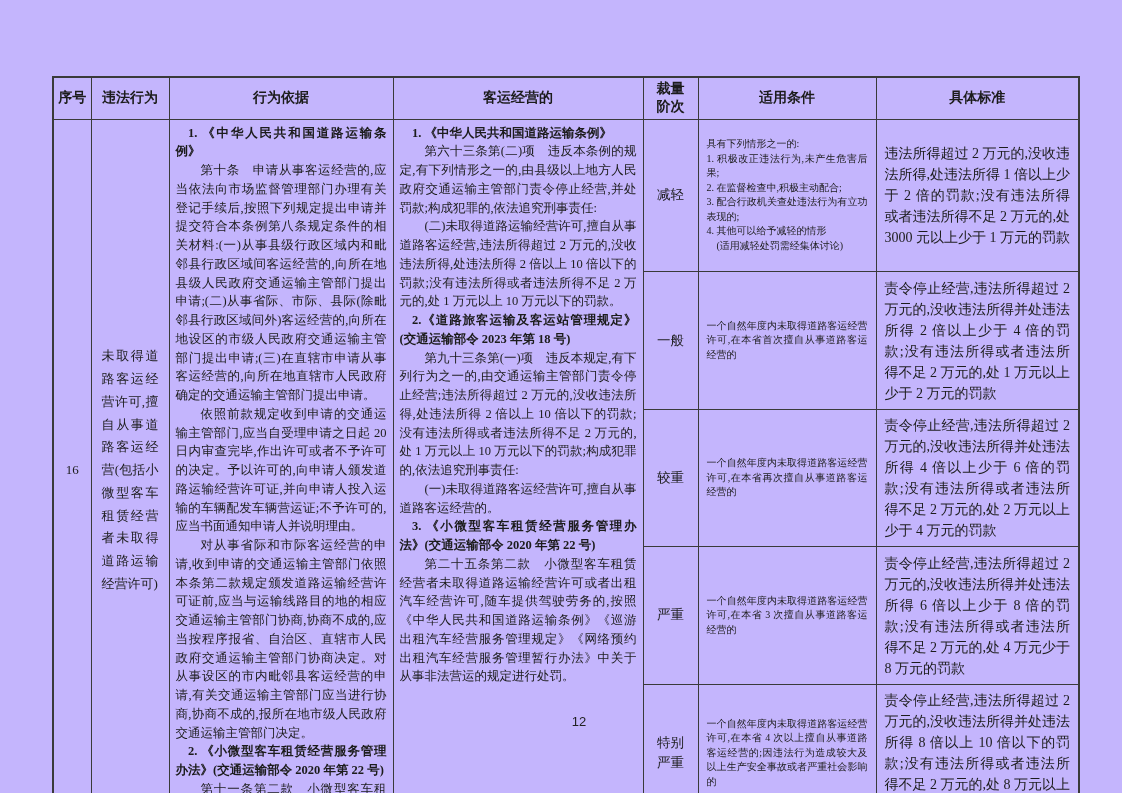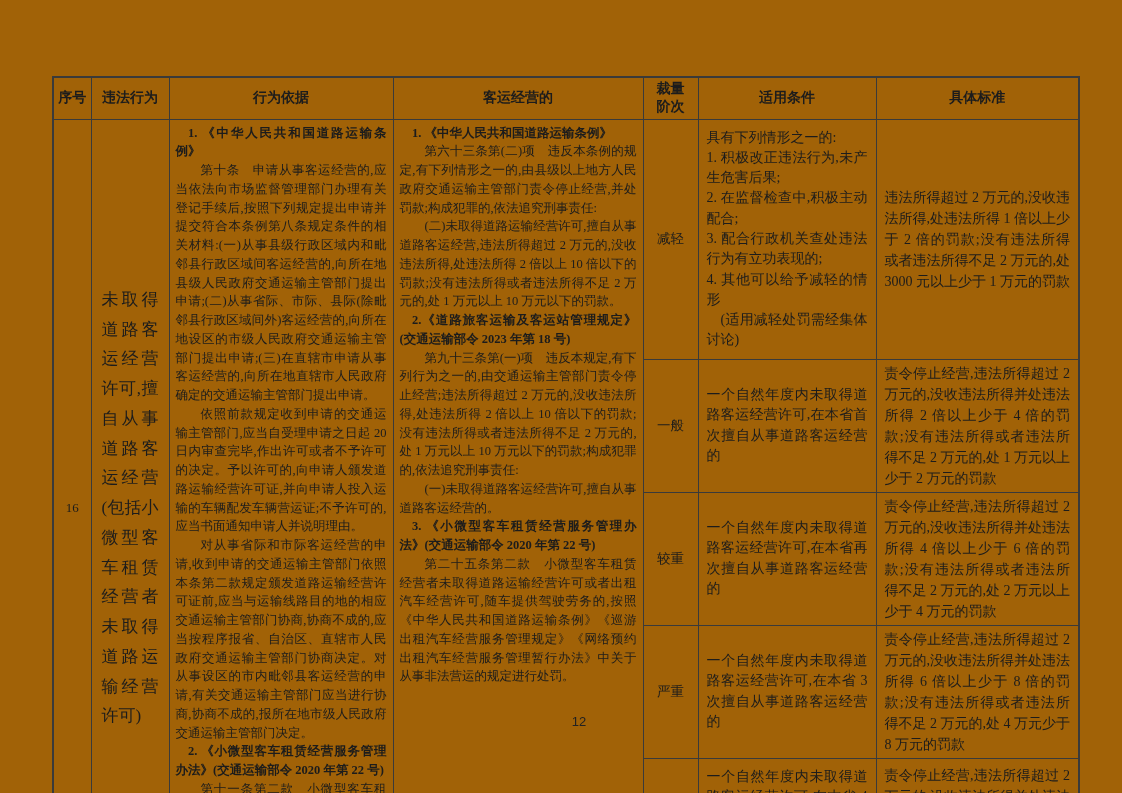--- a/index.html
+++ b/index.html
@@ -1,40 +1,40 @@
 <!DOCTYPE html>
 <html><head>
 <meta charset="utf-8">
 <style>
   html,body { margin:0; padding:0; background:#ffffff; }
   .page {
-    position:relative; width:1122px; height:793px; background:#a16207;
+    position:relative; width:1122px; height:793px; background:#c4b5fd;
     font-family:"Liberation Serif","DejaVu Serif",serif; color:#1c1c1c;
     overflow:hidden;
   }
   table.doc-table {
     position:absolute; left:52px; top:76px; width:1026px;
     border-collapse:collapse; table-layout:fixed;
     border:2px solid #3a3a3a;
   }
   .doc-table th, .doc-table td { border:1px solid #3a3a3a; overflow:hidden; }
   .doc-table th {
     font-size:14px; font-weight:bold; text-align:center; vertical-align:middle;
     padding:2px; line-height:1.3;
   }
   th.th-narrow { padding:0 12px; }
   td { vertical-align:middle; }
   .cell-seq { text-align:center; font-size:13px; }
   .cell-violation { padding:0 10px; }
   .violation-text {
-    font-size:17px; line-height:1.75; text-align:justify; text-justify:inter-character;
+    font-size:13px; line-height:1.75; text-align:justify; text-justify:inter-character;
   }
   .cell-basis { font-size:12.5px; line-height:1.5; padding:4px 6px; vertical-align:top; }
   .cell-level { font-size:13.5px; text-align:center; padding:12px 8px; line-height:1.5; }
-  .cell-cond { font-size:14px; line-height:1.45; padding:8px 8px; }
+  .cell-cond { font-size:10px; line-height:1.45; padding:14px 8px; }
   .cell-std  { font-size:14px; line-height:1.5; padding:3px 8px; text-align:justify; }
   .para { margin:0; text-align:justify; }
   .p-heading { font-weight:bold; text-indent:1em; }
   .p-body { text-indent:2em; }
   .p-flush { text-indent:0; }
   .p-indent1 { text-indent:1em; }
   .page-number {
     position:absolute; top:714px; left:18px; width:100%; text-align:center;
     font-size:13px; color:#222; font-family:"Liberation Sans","DejaVu Sans",sans-serif;
   }

